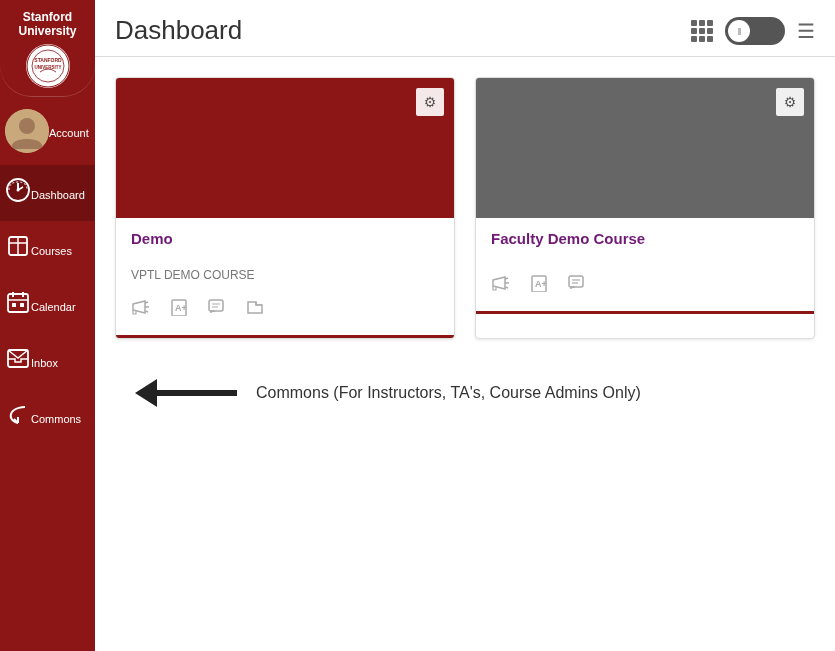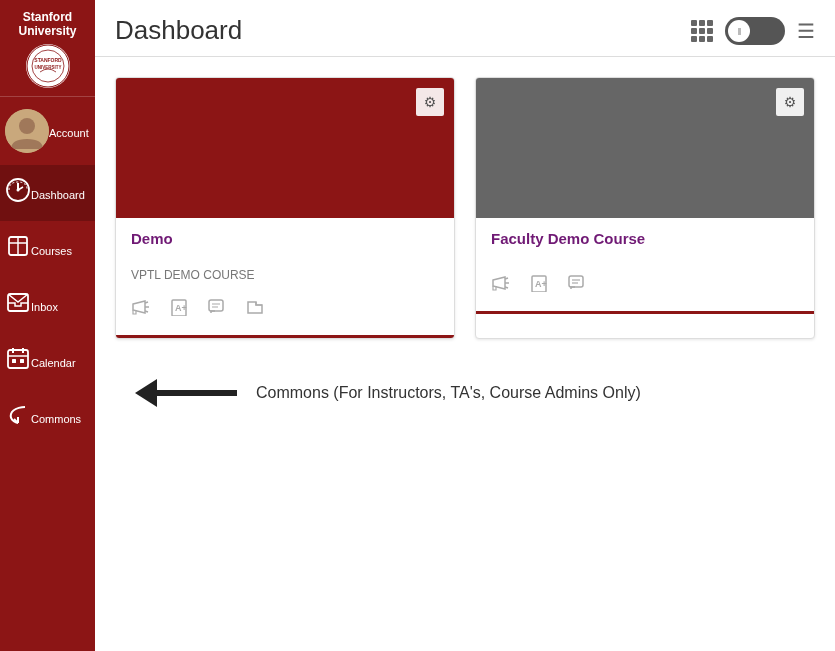--- a/index.html
+++ b/index.html
@@ -16,20 +16,21 @@
       height: 651px;
     }
 
     #sidebar-logo {
       display: flex;
       flex-direction: column;
       align-items: center;
       padding: 10px 5px 8px;
       border-bottom: 1px solid rgba(255,255,255,0.2);
       width: 100%;
+      border-radius: 32px;
     }
 
     #sidebar-logo .logo-text {
       color: #fff;
       font-size: 12px;
       font-weight: bold;
       text-align: center;
       line-height: 1.2;
     }
 
@@ -330,50 +331,50 @@
 
   <div class="sidebar-nav-item">
     <div class="nav-icon">
       <svg width="26" height="26" viewBox="0 0 26 26" fill="none">
         <rect x="4" y="4" width="18" height="18" rx="2" stroke="white" stroke-width="1.8"></rect>
         <line x1="4" y1="10" x2="22" y2="10" stroke="white" stroke-width="1.5"></line>
         <line x1="13" y1="4" x2="13" y2="22" stroke="white" stroke-width="1.5"></line>
       </svg>
     </div>
     <span class="nav-label">Courses</span>
-  </div>
-
-  <div class="sidebar-nav-item">
-    <div class="nav-icon">
-      <svg width="26" height="26" viewBox="0 0 26 26" fill="none">
-        <rect x="3" y="5" width="20" height="17" rx="2" stroke="white" stroke-width="1.8"></rect>
-        <path d="M3 14 L10 14 L10 17 L16 17 L16 14 L23 14" stroke="white" stroke-width="1.5" fill="none"></path>
-        <path d="M3 5 L13 13 L23 5" stroke="white" stroke-width="1.5" fill="none"></path>
-      </svg>
-    </div>
-    <span class="nav-label">Inbox</span>
   </div>
 
   <div class="sidebar-nav-item">
     <div class="nav-icon">
       <svg width="26" height="26" viewBox="0 0 26 26" fill="none">
         <rect x="3" y="5" width="20" height="18" rx="2" stroke="white" stroke-width="1.8"></rect>
         <line x1="3" y1="11" x2="23" y2="11" stroke="white" stroke-width="1.5"></line>
         <line x1="8" y1="3" x2="8" y2="8" stroke="white" stroke-width="2"></line>
         <line x1="18" y1="3" x2="18" y2="8" stroke="white" stroke-width="2"></line>
         <rect x="7" y="14" width="4" height="4" rx="0.5" fill="white"></rect>
         <rect x="15" y="14" width="4" height="4" rx="0.5" fill="white"></rect>
       </svg>
     </div>
     <span class="nav-label">Calendar</span>
   </div>
 
   <div class="sidebar-nav-item">
     <div class="nav-icon">
       <svg width="26" height="26" viewBox="0 0 26 26" fill="none">
+        <rect x="3" y="5" width="20" height="17" rx="2" stroke="white" stroke-width="1.8"></rect>
+        <path d="M3 14 L10 14 L10 17 L16 17 L16 14 L23 14" stroke="white" stroke-width="1.5" fill="none"></path>
+        <path d="M3 5 L13 13 L23 5" stroke="white" stroke-width="1.5" fill="none"></path>
+      </svg>
+    </div>
+    <span class="nav-label">Inbox</span>
+  </div>
+
+  <div class="sidebar-nav-item">
+    <div class="nav-icon">
+      <svg width="26" height="26" viewBox="0 0 26 26" fill="none">
         <path d="M20 6 C20 6 8 6 6 13 C4 20 13 22 13 22" stroke="white" stroke-width="2" fill="none"></path>
         <path d="M13 22 L9 18" stroke="white" stroke-width="2"></path>
         <path d="M13 22 L13 16" stroke="white" stroke-width="2"></path>
       </svg>
     </div>
     <span class="nav-label">Commons</span>
   </div>
 
 </div>
 

